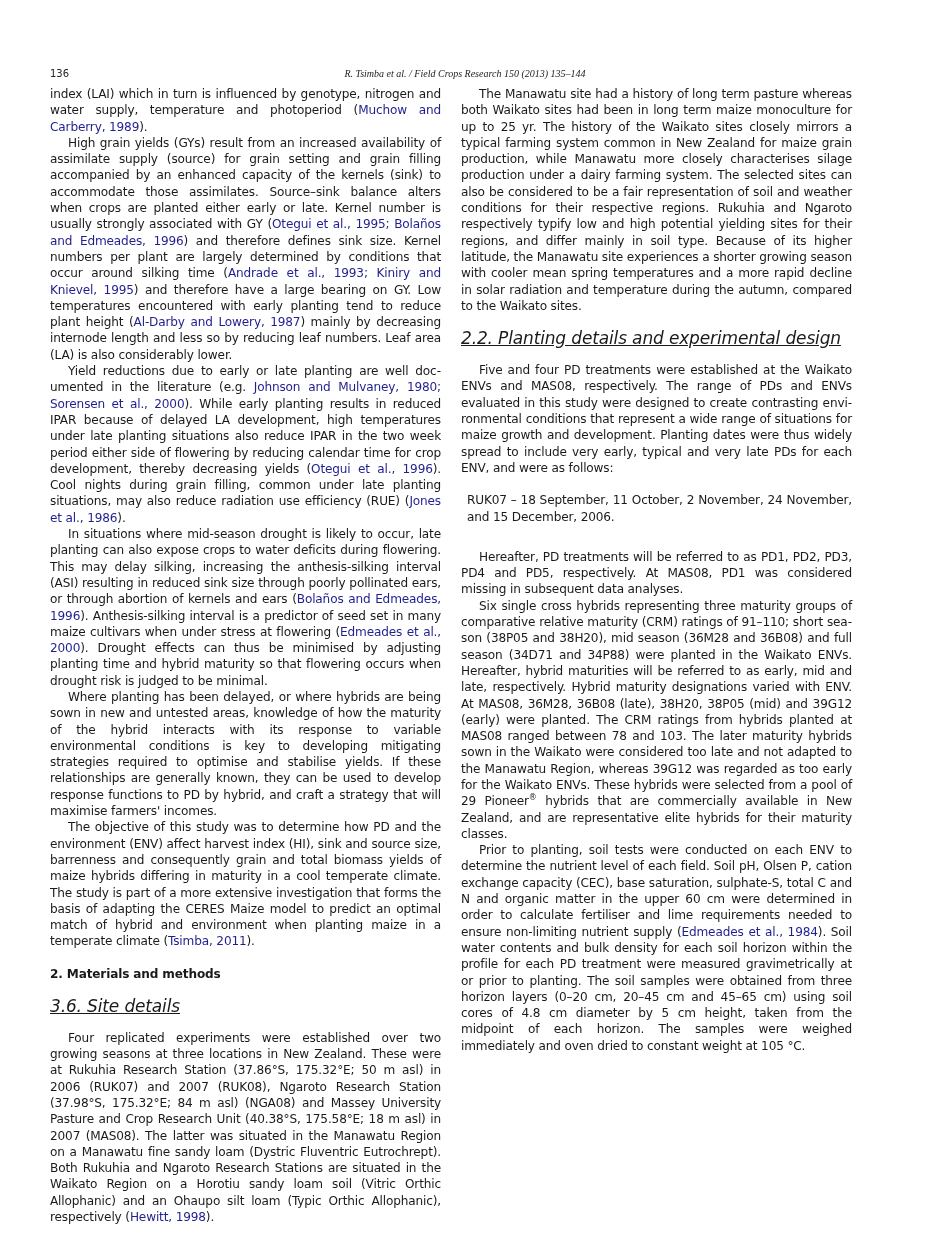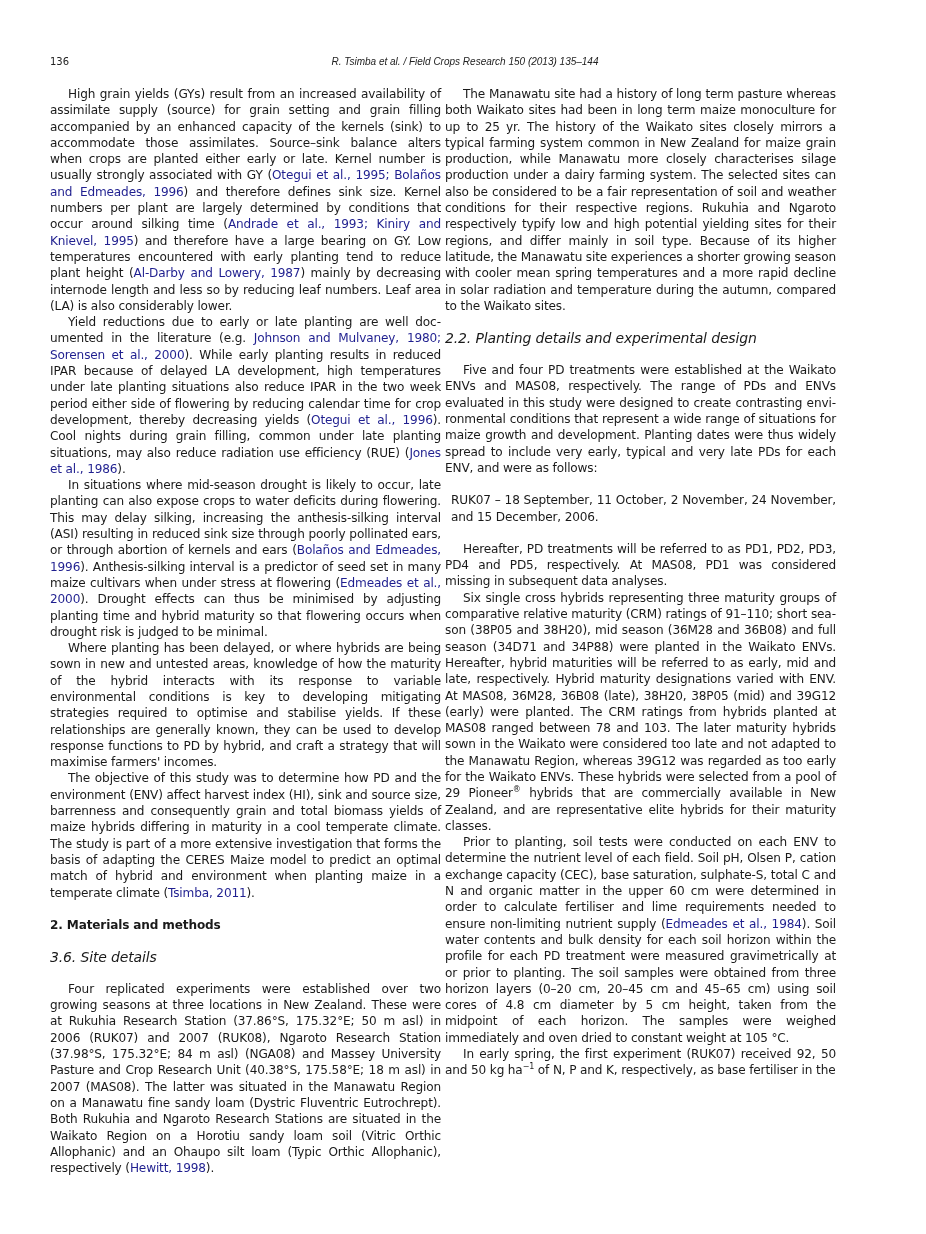--- a/index.html
+++ b/index.html
@@ -1,50 +1,51 @@
 <!DOCTYPE html>
 <html><head>
 <meta charset="utf-8">
 <style>
   html, body { margin: 0; padding: 0; background: #ffffff; }
   body {
     width: 926px; height: 1234px; position: relative; overflow: hidden;
     font-family: "DejaVu Sans", sans-serif; color: #1a1a1a;
   }
   .running-head {
-    position: absolute; top: 56px; left: 50px; right: 46px; height: 14px;
+    position: absolute; top: 68px; left: 50px; right: 46px; height: 14px;
     font-size: 10px; color: #222;
   }
   .page-num { position: absolute; left: 0; top: 0; }
-  .journal-ref { position: absolute; left: 0; right: 0; text-align: center; font-style: italic; font-family: Liberation Sans, sans-serif; font-size: 10px; }
+  .journal-ref { position: absolute; left: 0; right: 0; text-align: center; font-style: italic; font-family: Liberation Serif, serif; font-size: 10px; }
   .column {
     position: absolute; top: 86px; width: 391px;
     font-size: 12.1px; line-height: 16.3px; text-align: justify;
     hyphens: manual; letter-spacing: -0.15px;
   }
   .col-left { left: 50px; }
-  .col-right { left: 445px; }
+  .col-right { left: 461px; }
   p { margin: 0; }
   p.indent { text-indent: 18px; }
   a.cite { color: #1f1f8f; text-decoration: none; }
   h2.section { font-size: 12.1px; font-weight: bold; margin: 16px 0 8px 0; line-height: 16px; }
-  h3.subsection { font-size: 14px; font-style: italic; font-weight: normal; margin: 16px 0 16px 0; line-height: 16px; }
-  .pd-list { margin: 16px 0 16px 6px; }
+  h3.subsection { font-size: 17px; font-style: italic; font-weight: normal; margin: 16px 0 16px 0; line-height: 16px; text-decoration: underline; }
+  .pd-list { margin: 16px 0 24px 6px; }
   .pd-list p { text-indent: 0; }
   sup { font-size: 8px; line-height: 0; }
 </style>
 </head>
 <body>
 
 <div class="running-head">
   <span class="page-num">136</span>
   <span class="journal-ref">R. Tsimba et al. / Field Crops Research 150 (2013) 135–144</span>
 </div>
 
 <div class="column col-left">
+  <p><span>index (LAI) which in turn is influenced by genotype, nitrogen and water supply, temperature and photoperiod (</span><a class="cite">Muchow and Carberry, 1989</a><span>).</span></p>
 
   <p class="indent"><span>High grain yields (GYs) result from an increased availability of assimilate supply (source) for grain setting and grain filling accompanied by an enhanced capacity of the kernels (sink) to accommodate those assimilates. Source–sink balance alters when crops are planted either early or late. Kernel number is usually strongly associated with GY (</span><a class="cite">Otegui et al., 1995; Bolaños and Edmeades, 1996</a><span>) and therefore defines sink size. Kernel numbers per plant are largely determined by conditions that occur around silking time (</span><a class="cite">Andrade et al., 1993; Kiniry and Knievel, 1995</a><span>) and therefore have a large bearing on GY. Low temperatures encoun­tered with early planting tend to reduce plant height (</span><a class="cite">Al-Darby and Lowery, 1987</a><span>) mainly by decreasing internode length and less so by reducing leaf numbers. Leaf area (LA) is also considerably lower.</span></p>
 
   <p class="indent"><span>Yield reductions due to early or late planting are well doc­umented in the literature (e.g. </span><a class="cite">Johnson and Mulvaney, 1980; Sorensen et al., 2000</a><span>). While early planting results in reduced IPAR because of delayed LA development, high temperatures under late planting situations also reduce IPAR in the two week period either side of flowering by reducing calendar time for crop development, thereby decreasing yields (</span><a class="cite">Otegui et al., 1996</a><span>). Cool nights dur­ing grain filling, common under late planting situations, may also reduce radiation use efficiency (RUE) (</span><a class="cite">Jones et al., 1986</a><span>).</span></p>
 
   <p class="indent"><span>In situations where mid-season drought is likely to occur, late planting can also expose crops to water deficits during flower­ing. This may delay silking, increasing the anthesis-silking interval (ASI) resulting in reduced sink size through poorly pollinated ears, or through abortion of kernels and ears (</span><a class="cite">Bolaños and Edmeades, 1996</a><span>). Anthesis-silking interval is a predictor of seed set in many maize cultivars when under stress at flowering (</span><a class="cite">Edmeades et al., 2000</a><span>). Drought effects can thus be minimised by adjusting planting time and hybrid maturity so that flowering occurs when drought risk is judged to be minimal.</span></p>
 
   <p class="indent">Where planting has been delayed, or where hybrids are being sown in new and untested areas, knowledge of how the maturity of the hybrid interacts with its response to variable environmental conditions is key to developing mitigating strategies required to optimise and stabilise yields. If these relationships are generally known, they can be used to develop response functions to PD by hybrid, and craft a strategy that will maximise farmers' incomes.</p>
 
   <p class="indent"><span>The objective of this study was to determine how PD and the environment (ENV) affect harvest index (HI), sink and source size, barrenness and consequently grain and total biomass yields of maize hybrids differing in maturity in a cool temperate climate. The study is part of a more extensive investigation that forms the basis of adapting the CERES Maize model to predict an optimal match of hybrid and environment when planting maize in a temperate climate (</span><a class="cite">Tsimba, 2011</a><span>).</span></p>
@@ -65,14 +66,13 @@
   <div class="pd-list">
     <p>RUK07 – 18 September, 11 October, 2 November, 24 November, and 15 December, 2006.</p>
   </div>
 
   <p class="indent">Hereafter, PD treatments will be referred to as PD1, PD2, PD3, PD4 and PD5, respectively. At MAS08, PD1 was considered missing in subsequent data analyses.</p>
 
   <p class="indent"><span>Six single cross hybrids representing three maturity groups of comparative relative maturity (CRM) ratings of 91–110; short sea­son (38P05 and 38H20), mid season (36M28 and 36B08) and full season (34D71 and 34P88) were planted in the Waikato ENVs. Hereafter, hybrid maturities will be referred to as early, mid and late, respectively. Hybrid maturity designations varied with ENV. At MAS08, 36M28, 36B08 (late), 38H20, 38P05 (mid) and 39G12 (early) were planted. The CRM ratings from hybrids planted at MAS08 ranged between 78 and 103. The later maturity hybrids sown in the Waikato were considered too late and not adapted to the Manawatu Region, whereas 39G12 was regarded as too early for the Waikato ENVs. These hybrids were selected from a pool of 29 Pioneer</span><sup>®</sup><span> hybrids that are commercially available in New Zealand, and are representative elite hybrids for their maturity classes.</span></p>
 
   <p class="indent"><span>Prior to planting, soil tests were conducted on each ENV to determine the nutrient level of each field. Soil pH, Olsen P, cation exchange capacity (CEC), base saturation, sulphate-S, total C and N and organic matter in the upper 60 cm were determined in order to calculate fertiliser and lime requirements needed to ensure non-limiting nutrient supply (</span><a class="cite">Edmeades et al., 1984</a><span>). Soil water contents and bulk density for each soil horizon within the profile for each PD treatment were measured gravimetrically at or prior to planting. The soil samples were obtained from three horizon lay­ers (0–20 cm, 20–45 cm and 45–65 cm) using soil cores of 4.8 cm diameter by 5 cm height, taken from the midpoint of each horizon. The samples were weighed immediately and oven dried to constant weight at 105 °C.</span></p>
 
-  <p class="indent"><span>In early spring, the first experiment (RUK07) received 92, 50 and 50 kg ha</span><sup>−1</sup><span> of N, P and K, respectively, as base fertiliser in the</span></p>
 </div>
 
 </body></html>

